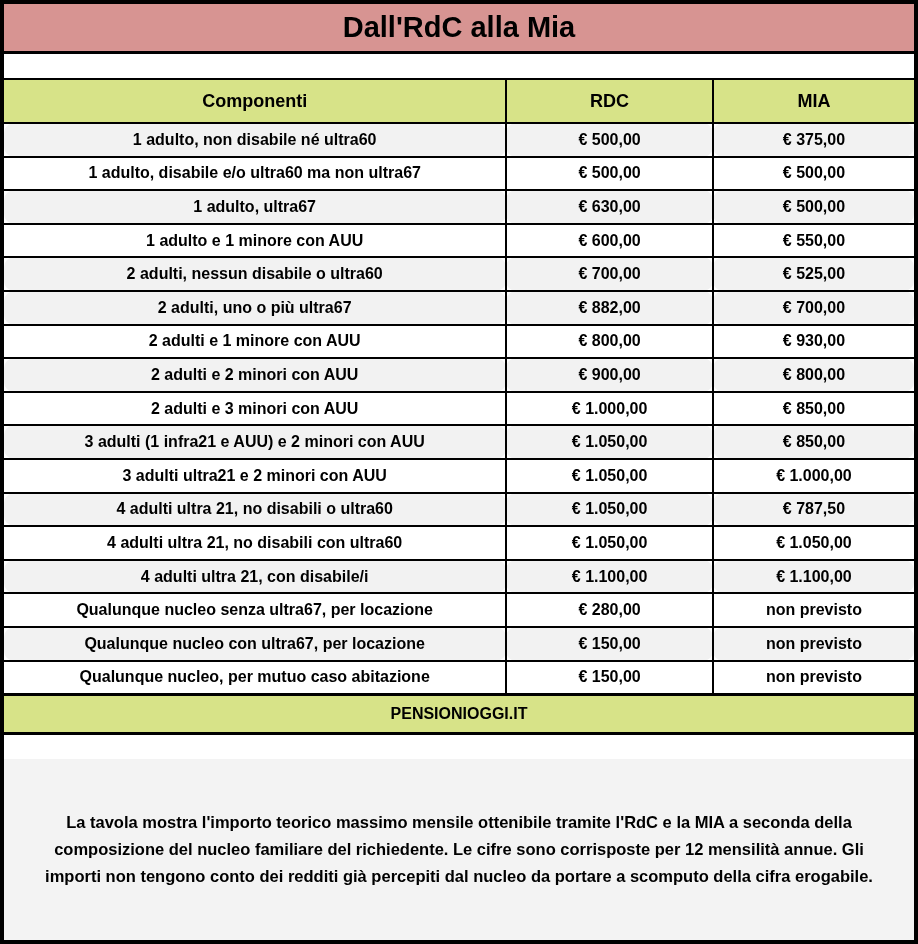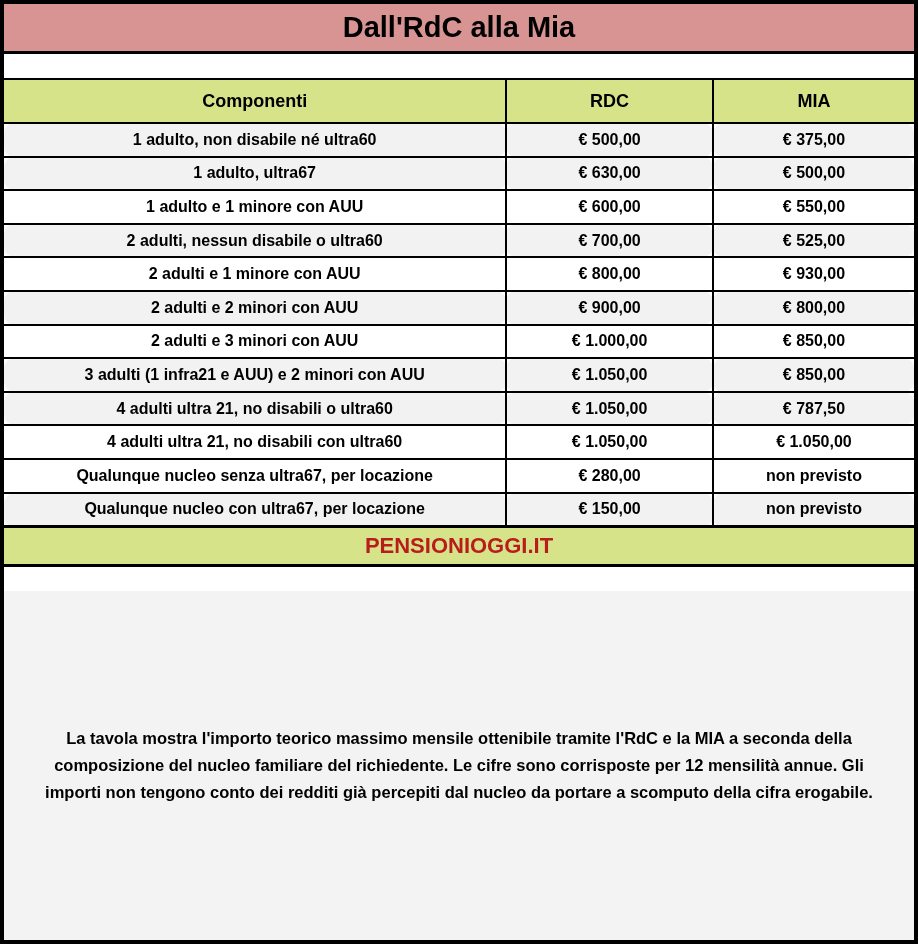--- a/index.html
+++ b/index.html
@@ -61,22 +61,22 @@
   tr.section-row td {
     background: #d79492;
     height: 36px;
     font-size: 21px;
     border-top: 3px solid #000000;
     border-bottom: 3px solid #000000;
   }
   tr.source-row td {
     background: #d7e388;
     height: 36px;
-    font-size: 22px;
-    color: #b91c1c;
+    font-size: 16px;
+    color: #000000;
     border-top: 3px solid #000000;
     border-bottom: 3px solid #000000;
   }
   .footnote {
     flex: 1 1 auto;
     background: #f3f3f3;
     display: flex;
     align-items: center;
     justify-content: center;
     text-align: center;
@@ -104,77 +104,102 @@
         <th>RDC</th>
         <th>MIA</th>
       </tr>
     </thead>
     <tbody>
       <tr class="data shaded">
         <td>1 adulto, non disabile né ultra60</td>
         <td>€ 500,00</td>
         <td>€ 375,00</td>
       </tr>
+      <tr class="data">
+        <td>1 adulto, disabile e/o ultra60 ma non ultra67</td>
+        <td>€ 500,00</td>
+        <td>€ 500,00</td>
+      </tr>
       <tr class="data shaded">
         <td>1 adulto, ultra67</td>
         <td>€ 630,00</td>
         <td>€ 500,00</td>
       </tr>
       <tr class="data">
         <td>1 adulto e 1 minore con AUU</td>
         <td>€ 600,00</td>
         <td>€ 550,00</td>
       </tr>
       <tr class="data shaded">
         <td>2 adulti, nessun disabile o ultra60</td>
         <td>€ 700,00</td>
         <td>€ 525,00</td>
       </tr>
+      <tr class="data shaded">
+        <td>2 adulti, uno o più ultra67</td>
+        <td>€ 882,00</td>
+        <td>€ 700,00</td>
+      </tr>
       <tr class="data">
         <td>2 adulti e 1 minore con AUU</td>
         <td>€ 800,00</td>
         <td>€ 930,00</td>
       </tr>
       <tr class="data shaded">
         <td>2 adulti e 2 minori con AUU</td>
         <td>€ 900,00</td>
         <td>€ 800,00</td>
       </tr>
       <tr class="data">
         <td>2 adulti e 3 minori con AUU</td>
         <td>€ 1.000,00</td>
         <td>€ 850,00</td>
       </tr>
       <tr class="data shaded">
         <td>3 adulti (1 infra21 e AUU) e 2 minori con AUU</td>
         <td>€ 1.050,00</td>
         <td>€ 850,00</td>
       </tr>
+      <tr class="data">
+        <td>3 adulti ultra21 e 2 minori con AUU</td>
+        <td>€ 1.050,00</td>
+        <td>€ 1.000,00</td>
+      </tr>
       <tr class="data shaded">
         <td>4 adulti ultra 21, no disabili o ultra60</td>
         <td>€ 1.050,00</td>
         <td>€ 787,50</td>
       </tr>
       <tr class="data">
         <td>4 adulti ultra 21, no disabili con ultra60</td>
         <td>€ 1.050,00</td>
         <td>€ 1.050,00</td>
+      </tr>
+      <tr class="data shaded">
+        <td>4 adulti ultra 21, con disabile/i</td>
+        <td>€ 1.100,00</td>
+        <td>€ 1.100,00</td>
       </tr>
 
 
       <tr class="data">
         <td>Qualunque nucleo senza ultra67, per locazione</td>
         <td>€ 280,00</td>
         <td>non previsto</td>
       </tr>
       <tr class="data shaded">
         <td>Qualunque nucleo con ultra67, per locazione</td>
         <td>€ 150,00</td>
         <td>non previsto</td>
       </tr>
+      <tr class="data">
+        <td>Qualunque nucleo, per mutuo caso abitazione</td>
+        <td>€ 150,00</td>
+        <td>non previsto</td>
+      </tr>
 
       <tr class="source-row">
         <td colspan="3">PENSIONIOGGI.IT</td>
       </tr>
     </tbody>
   </table>
 
   <div class="footnote">
     <span>La tavola mostra l'importo teorico massimo mensile ottenibile tramite l'RdC e la MIA a seconda della composizione del nucleo familiare del richiedente. Le cifre sono corrisposte per 12 mensilità annue. Gli importi non tengono conto dei redditi già percepiti dal nucleo da portare a scomputo della cifra erogabile.</span>
   </div>

